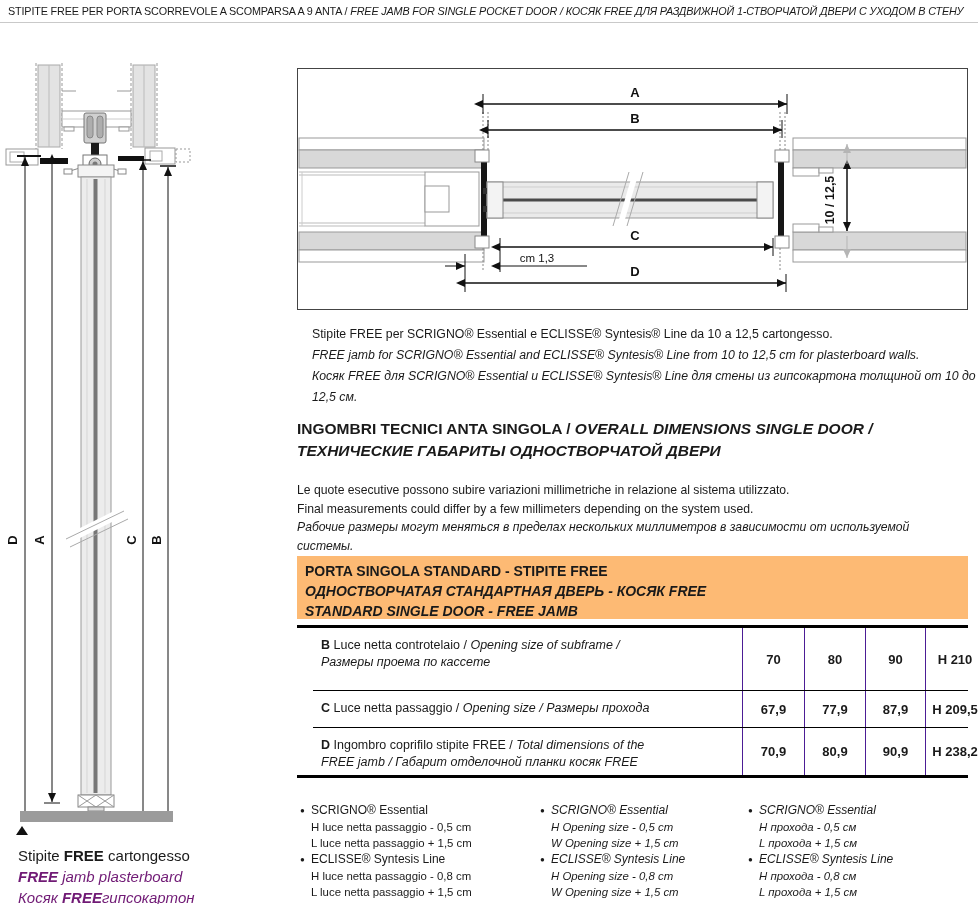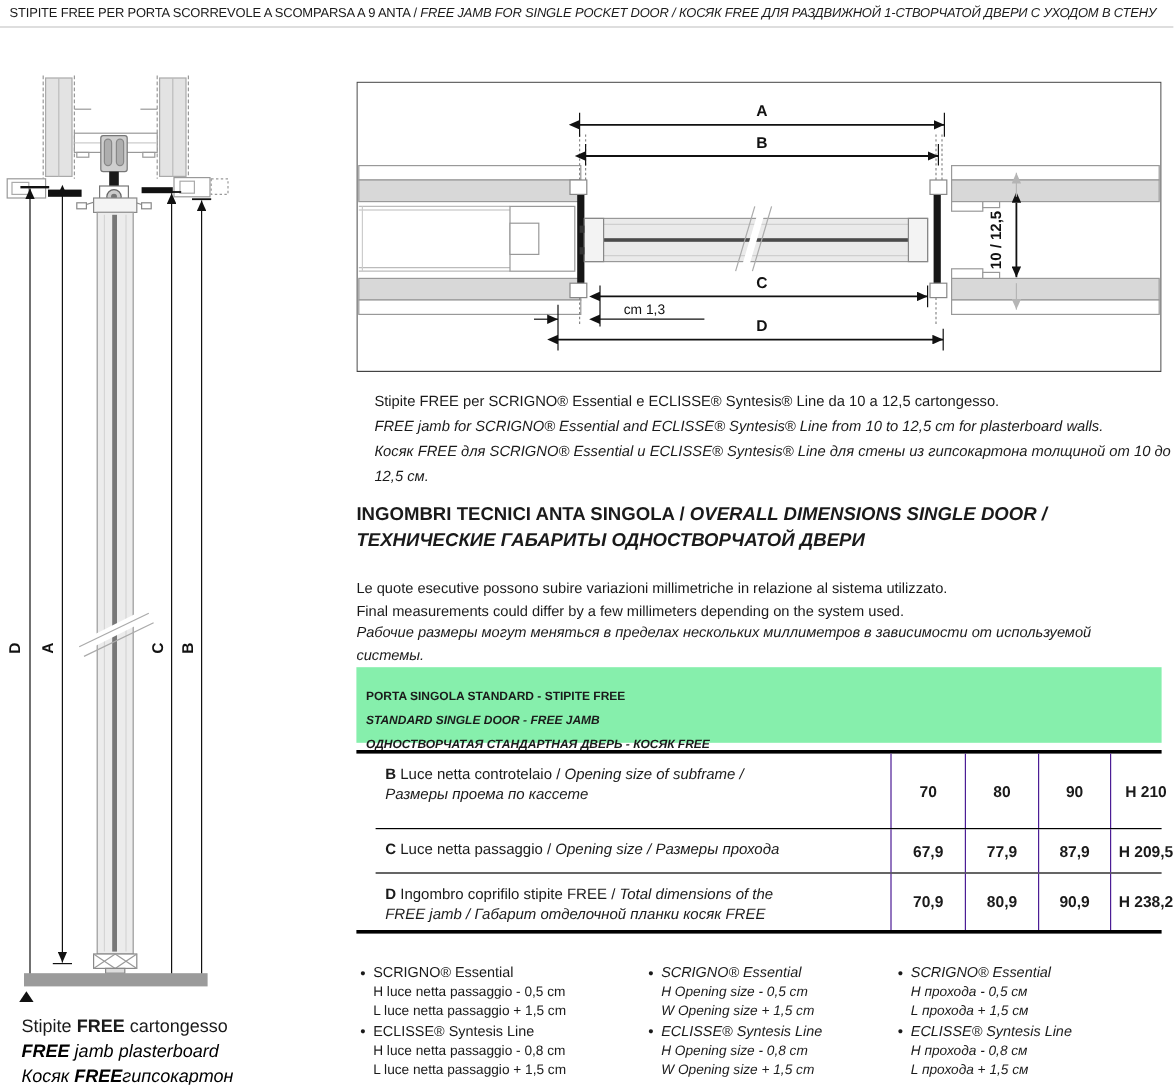--- a/index.html
+++ b/index.html
@@ -4,34 +4,34 @@
 <style>
   * { margin:0; padding:0; box-sizing:border-box; }
   html,body { background:#fff; }
   body {
     width:978px; height:904px; position:relative; overflow:hidden;
     font-family:"Liberation Sans","DejaVu Sans",sans-serif; color:#1a1a1a;
   }
   .abs { position:absolute; }
   .it { font-style:italic; }
   .b { font-weight:bold; }
-  .gray { color:#000000; }
+  .gray { color:#701a75; }
 
   
   #hdr { left:8px; top:5px; width:966px; font-size:10.8px; letter-spacing:-0.15px; white-space:nowrap; font-weight:500; }
   #hdr-rule { left:0; top:22px; width:978px; height:0; border-top:1px solid #c9c9c9; }
 
   
   #caption { left:312px; top:324px; width:671px; font-size:12.3px; line-height:21px; }
   #section-title { left:297px; top:418px; width:671px; font-size:15.5px; font-weight:bold; line-height:22px; }
   #section-notes { left:297px; top:481px; width:671px; font-size:12.2px; line-height:18.5px; }
 
   
-  #tbl-head { left:297px; top:556px; width:671px; height:63px; background:#86efac;
-              padding:15px 8px 0 8px; font-size:10px; font-weight:bold; line-height:20px; }
+  #tbl-head { left:297px; top:556px; width:671px; height:63px; background:#fdba74;
+              padding:5px 8px 0 8px; font-size:14px; font-weight:bold; line-height:20px; }
   #tbl { left:297px; top:625px; width:671px; border-top:3px solid #000; border-bottom:3px solid #000; }
   .trow { display:grid; grid-template-columns:429px 62px 61px 60px 59px; border-top:1px solid #000;margin-left:16px; }
   .trow.first { border-top:none; }
   .tlabel { padding:9px 10px 4px 8px; font-size:12.5px; line-height:17px; }
   .tval { border-left:1px solid #4c1d95; display:flex; align-items:center; justify-content:center;
           font-weight:bold; font-size:13px; white-space:nowrap; }
   .rB { min-height:62px; } .rC { min-height:37px; } .rD { min-height:47px; }
 
   
   .notes-col { top:802px; font-size:11.4px; line-height:16px; }
@@ -255,22 +255,22 @@
 </div>
 
 <div class="abs" id="section-notes">
   <div>Le quote esecutive possono subire variazioni millimetriche in relazione al sistema utilizzato.</div>
   <div>Final measurements could differ by a few millimeters depending on the system used.</div>
   <div class="it">Рабочие размеры могут меняться в пределах нескольких миллиметров в зависимости от используемой системы.</div>
 </div>
 
 <div class="abs" id="tbl-head">
   <div>PORTA SINGOLA STANDARD - STIPITE FREE</div>
+  <div class="it">ОДНОСТВОРЧАТАЯ СТАНДАРТНАЯ ДВЕРЬ - КОСЯК FREE</div>
   <div class="it">STANDARD SINGLE DOOR - FREE JAMB</div>
-  <div class="it">ОДНОСТВОРЧАТАЯ СТАНДАРТНАЯ ДВЕРЬ - КОСЯК FREE</div>
 </div>
 
 <div class="abs" id="tbl">
   <div class="trow first rB">
     <div class="tlabel">
       <span class="b">B</span>
       <span>Luce netta controtelaio / </span><span class="it">Opening size of subframe /</span>
       <div class="it">Размеры проема по кассете</div>
     </div>
     <div class="tval">70</div>

